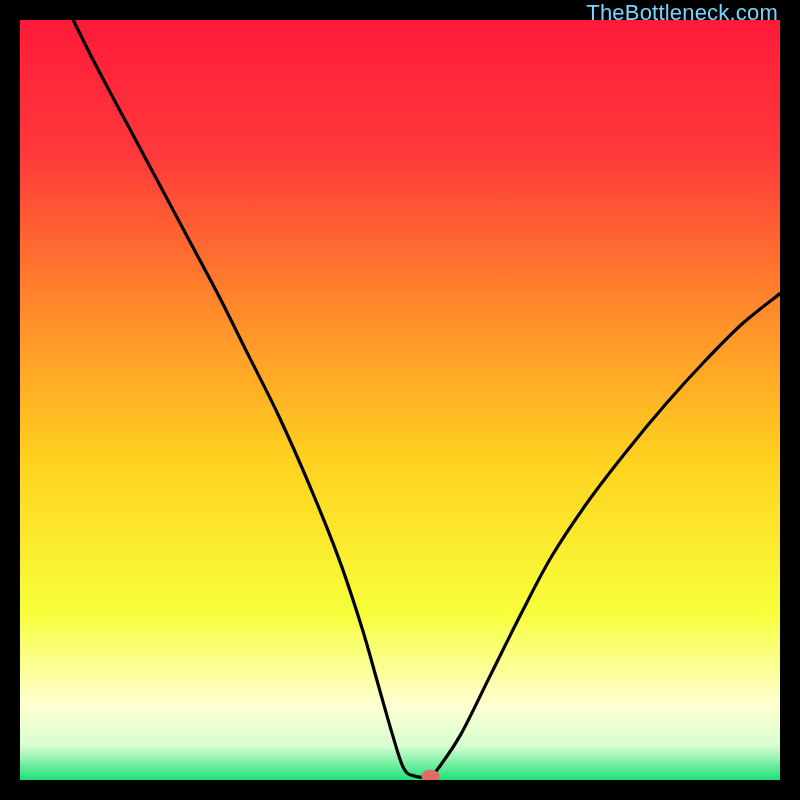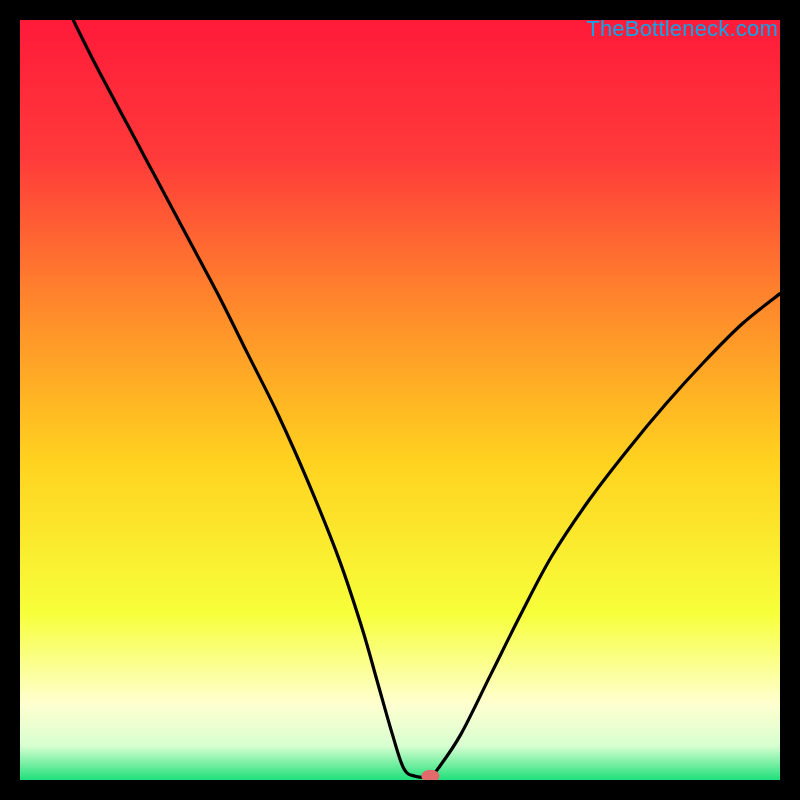--- a/index.html
+++ b/index.html
@@ -20,25 +20,25 @@
   }
   .plot {
     position: absolute;
     left: 0;
     top: 0;
     width: 760px;
     height: 760px;
   }
   .watermark {
     position: absolute;
-    top: 16px;
+    top: 0px;
     right: 22px;
     font-family: Arial, Helvetica, sans-serif;
     font-size: 22px;
-    color: #0ea5e9;
+    color: #7dd3fc;
     letter-spacing: 0.2px;
   }
   svg { display: block; }
 </style>
 </head>
 <body>
 
 <div class="frame">
   <svg class="plot" viewBox="0 0 760 760">
     <defs>

